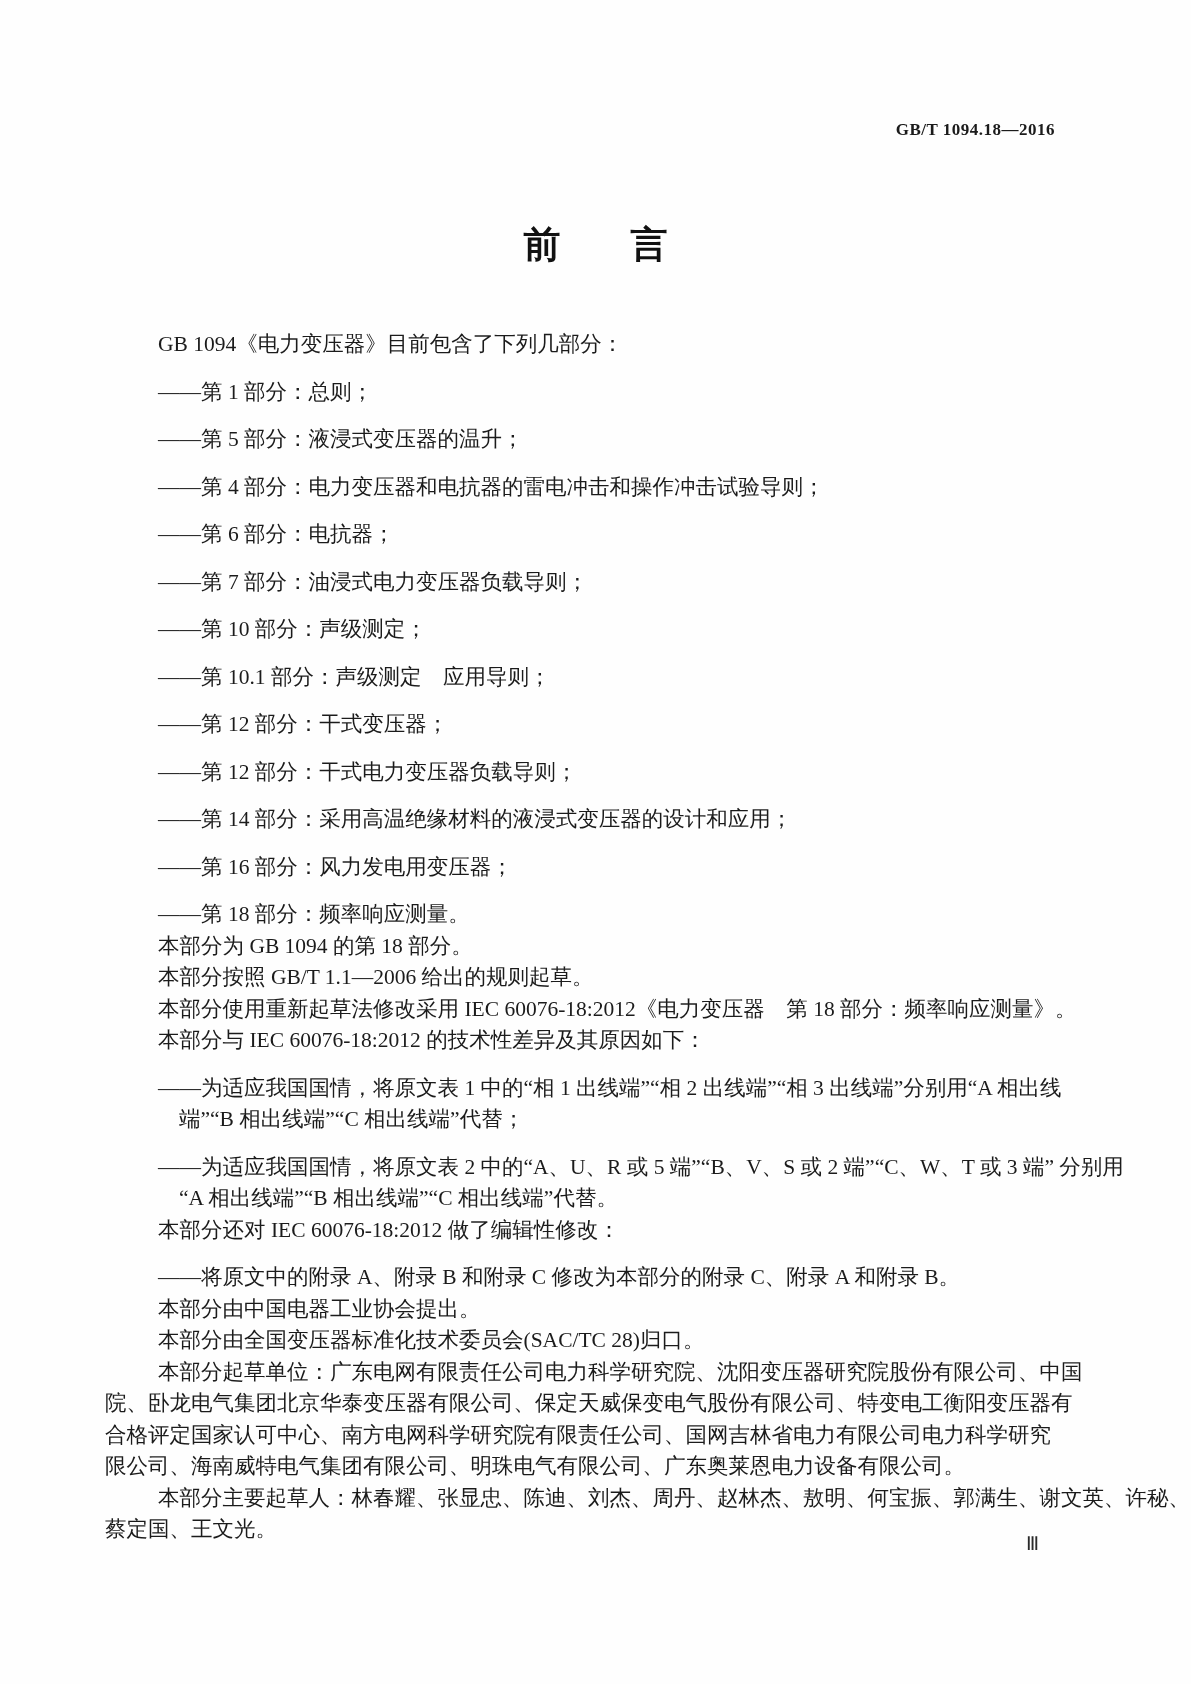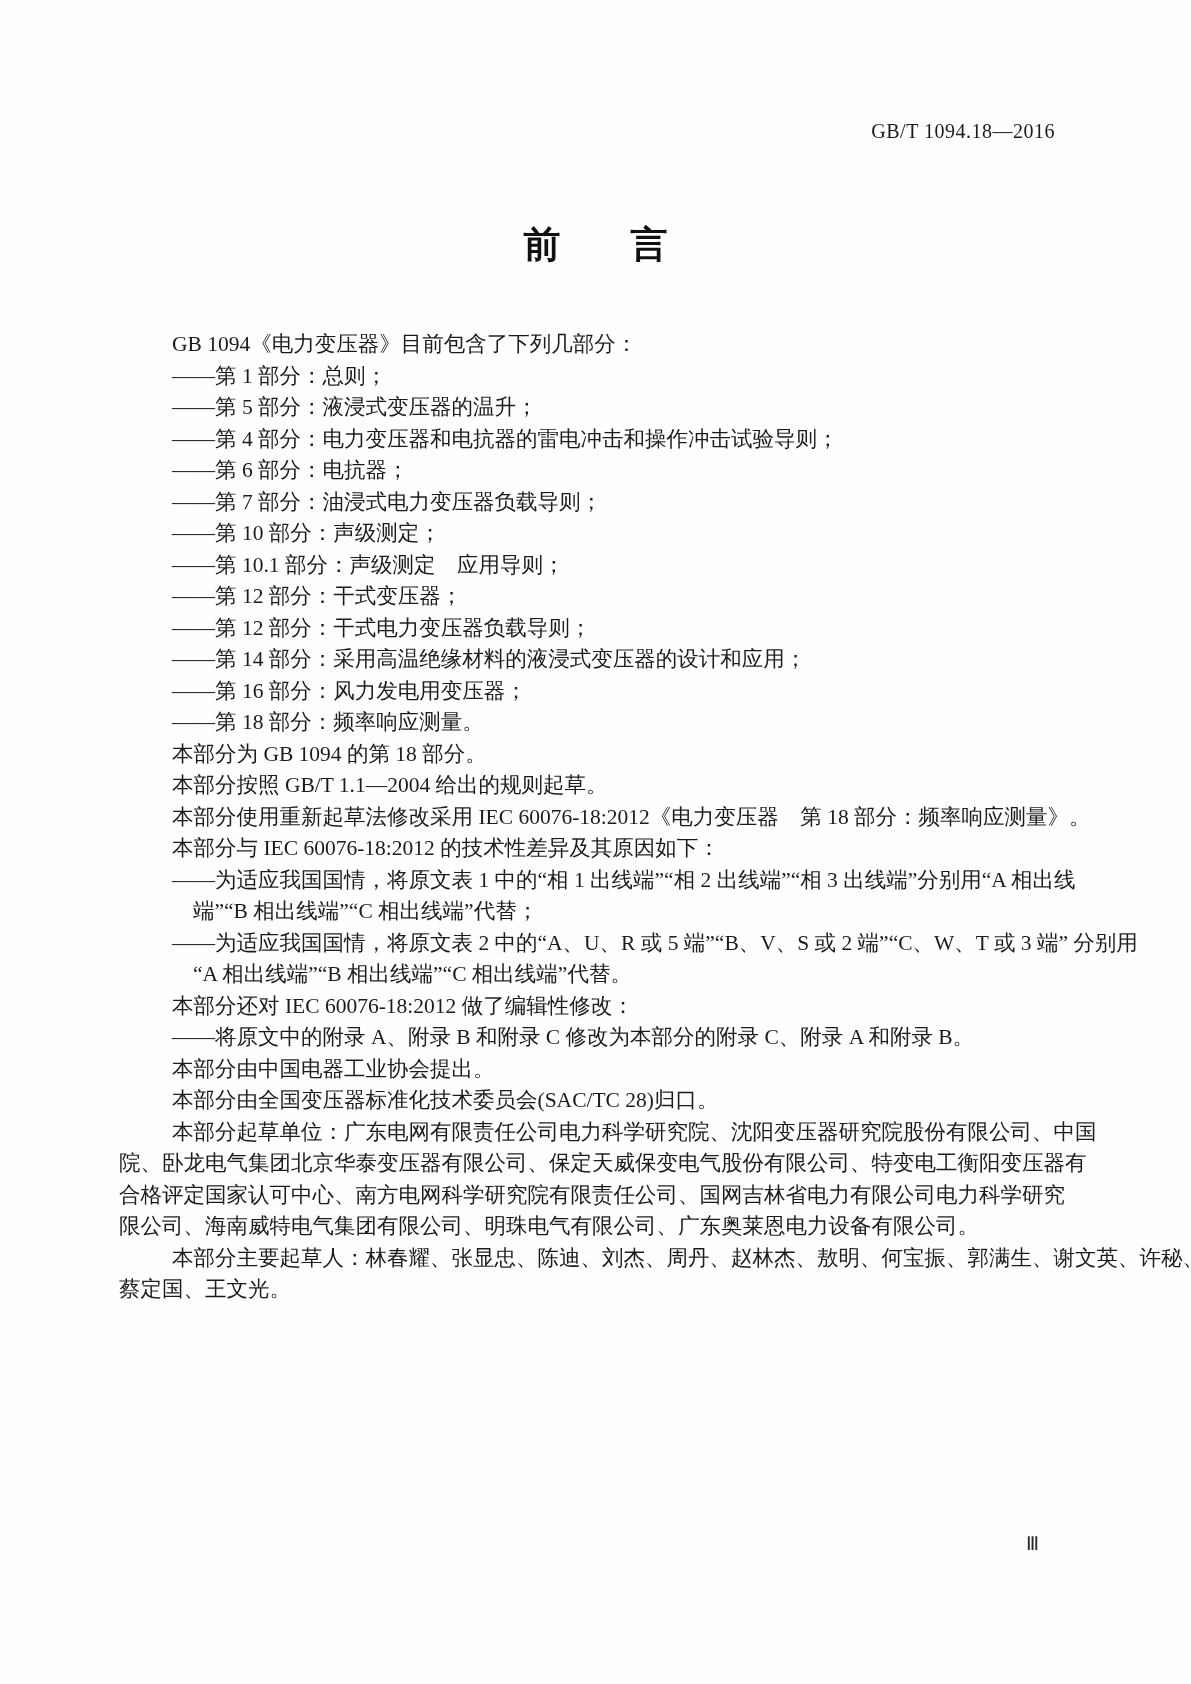--- a/index.html
+++ b/index.html
@@ -13,51 +13,51 @@
     height: 1684px;
     background: #fefefe;
     overflow: hidden;
     font-family: "Liberation Serif", serif;
     color: #1b1b1b;
   }
   .std-no {
     position: absolute;
     top: 120px;
     right: 136px;
-    font-size: 20px;
-    font-weight: normal;
+    font-size: 17px;
+    font-weight: bold;
     letter-spacing: 0.5px;
     white-space: nowrap;
   }
   .doc-title {
     position: absolute;
     top: 220px;
     left: 0;
     width: 100%;
     display: flex;
     justify-content: center;
     gap: 70px;
     font-size: 37px;
     font-weight: bold;
     font-family: "Liberation Sans", sans-serif;
     color: #111;
   }
   .body-text {
     position: absolute;
     top: 329px;
-    left: 119px;
+    left: 105px;
     width: 952px;
     font-size: 21.5px;
     line-height: 31.5px;
   }
   .line {
     white-space: nowrap;
   }
   .line.indent { padding-left: 53px; }
-  .line.dash   { padding-left: 53px; }
+  .line.dash   { padding-left: 53px; margin-top: 16px; }
   .line.hang   { padding-left: 74px; }
   .line.flush  { padding-left: 0; }
   .page-no {
     position: absolute;
     top: 1532px;
     right: 152px;
     font-size: 19px;
     color: #2a2a2a;
   }
 </style>
@@ -81,21 +81,21 @@
       <div class="line dash">——第 6 部分：电抗器；</div>
       <div class="line dash">——第 7 部分：油浸式电力变压器负载导则；</div>
       <div class="line dash">——第 10 部分：声级测定；</div>
       <div class="line dash">——第 10.1 部分：声级测定　应用导则；</div>
       <div class="line dash">——第 12 部分：干式变压器；</div>
       <div class="line dash">——第 12 部分：干式电力变压器负载导则；</div>
       <div class="line dash">——第 14 部分：采用高温绝缘材料的液浸式变压器的设计和应用；</div>
       <div class="line dash">——第 16 部分：风力发电用变压器；</div>
       <div class="line dash">——第 18 部分：频率响应测量。</div>
       <div class="line indent">本部分为 GB 1094 的第 18 部分。</div>
-      <div class="line indent">本部分按照 GB/T 1.1—2004 给出的规则起草。</div>
+      <div class="line indent">本部分按照 GB/T 1.1—2006 给出的规则起草。</div>
       <div class="line indent">本部分使用重新起草法修改采用 IEC 60076-18:2012《电力变压器　第 18 部分：频率响应测量》。</div>
       <div class="line indent">本部分与 IEC 60076-18:2012 的技术性差异及其原因如下：</div>
       <div class="line dash">——为适应我国国情，将原文表 1 中的“相 1 出线端”“相 2 出线端”“相 3 出线端”分别用“A 相出线</div>
       <div class="line hang">端”“B 相出线端”“C 相出线端”代替；</div>
       <div class="line dash">——为适应我国国情，将原文表 2 中的“A、U、R 或 5 端”“B、V、S 或 2 端”“C、W、T 或 3 端” 分别用</div>
       <div class="line hang">“A 相出线端”“B 相出线端”“C 相出线端”代替。</div>
       <div class="line indent">本部分还对 IEC 60076-18:2012 做了编辑性修改：</div>
       <div class="line dash">——将原文中的附录 A、附录 B 和附录 C 修改为本部分的附录 C、附录 A 和附录 B。</div>
       <div class="line indent">本部分由中国电器工业协会提出。</div>
       <div class="line indent">本部分由全国变压器标准化技术委员会(SAC/TC 28)归口。</div>

